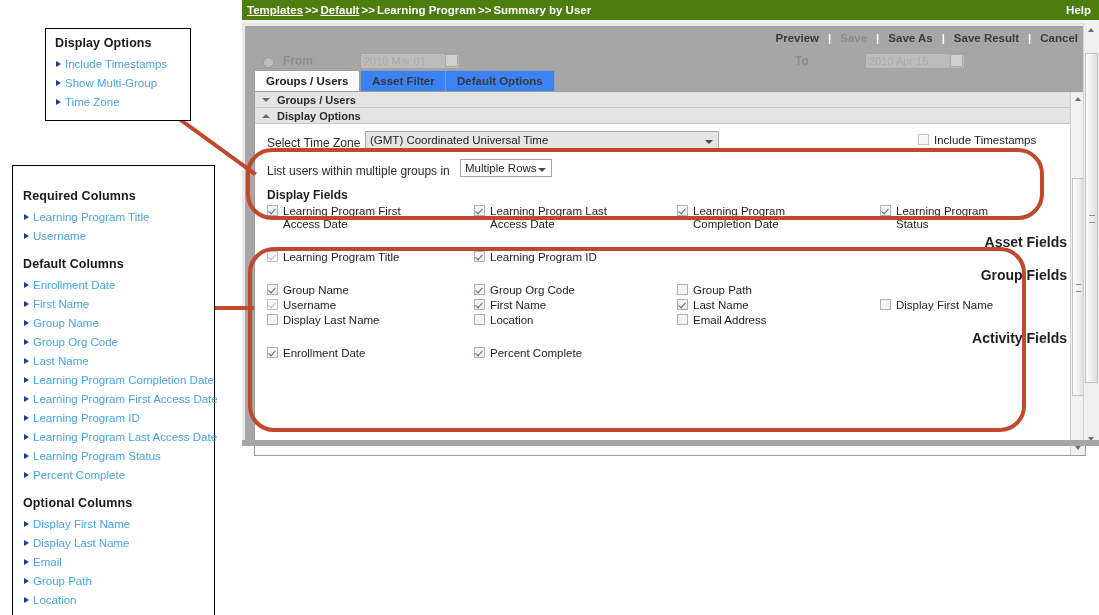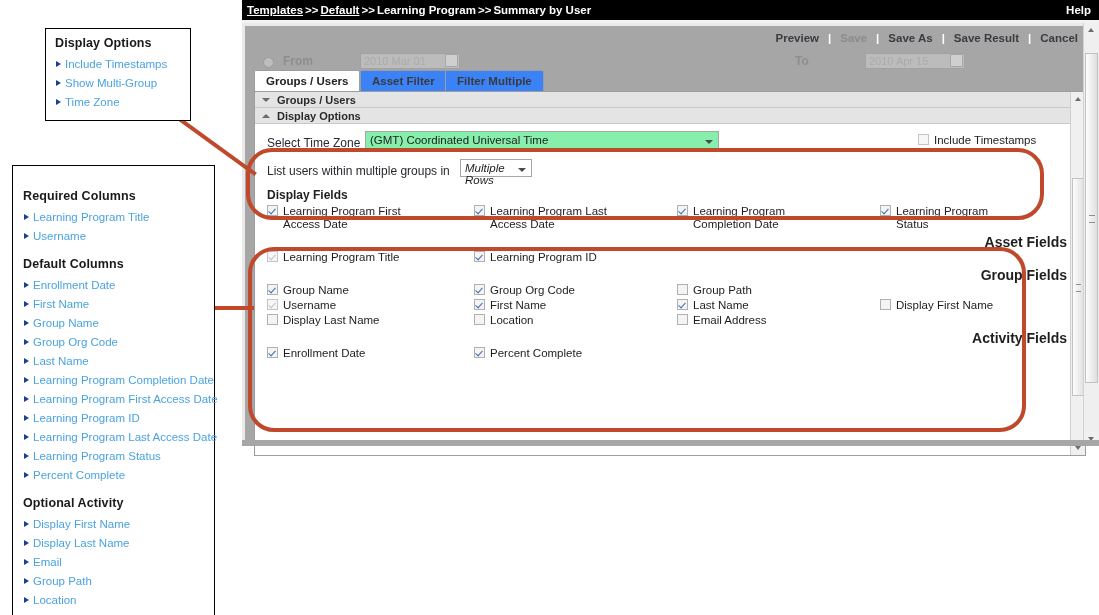--- a/index.html
+++ b/index.html
@@ -71,21 +71,21 @@
     left: 242px; top: 0;
     width: 857px; height: 446px;
     background: #e9e9e7;
     z-index: 2;
   }
 
   #title-bar {
     position: absolute;
     left: 0; top: 0;
     width: 857px; height: 20px;
-    background: #000000;
+    background: #4d7c0f;
     color: #ffffff;
     font-weight: bold;
     font-size: 11.5px;
   }
   #breadcrumb {
     position: absolute;
     left: 5px; top: 4px;
     white-space: nowrap;
   }
   #breadcrumb .crumb-link { text-decoration: underline; color: #ffffff; }
@@ -222,44 +222,43 @@
   .caret.down { border-top: 4px solid #6a6a6a; }
   .caret.up { border-bottom: 4px solid #6a6a6a; }
 
   
   #tz-area { position: absolute; left: 0; top: 34px; width: 814px; height: 56px; }
   #tz-label { position: absolute; left: 12px; top: 10px; font-size: 12px; color: #26292e; }
   #tz-select {
     position: absolute; left: 110px; top: 5px;
     width: 354px; height: 19px;
     border: 1px solid #a6a6a6;
-    background: #86efac;
+    background: #e5e5e5;
     box-sizing: border-box;
     font-size: 11.5px;
     color: #1d1d1d;
     padding: 2px 18px 0 4px;
   }
   #tz-select .dd-arrow, #mg-select .dd-arrow {
     position: absolute; right: 5px; top: 8px;
     width: 0; height: 0;
     border-left: 4px solid transparent;
     border-right: 4px solid transparent;
     border-top: 4px solid #4b4b4b;
   }
   #mg-label { position: absolute; left: 12px; top: 38px; font-size: 12px; color: #26292e; }
   #mg-select {
     position: absolute; left: 205px; top: 33px;
-    width: 72px; height: 18px;
+    width: 92px; height: 18px;
     border: 1px solid #a6a6a6;
     background: #ffffff;
     box-sizing: border-box;
     font-size: 11.5px;
     color: #1d1d1d;
     padding: 2px 12px 0 4px;
-    font-style: italic;
   }
   #timestamps-wrap {
     position: absolute; left: 663px; top: 8px;
     font-size: 11.5px; color: #1d1d1d;
     white-space: nowrap;
   }
 
   
   .cb {
     display: inline-block;
@@ -419,21 +418,21 @@
   <div class="callout-link">Group Name</div>
   <div class="callout-link">Group Org Code</div>
   <div class="callout-link">Last Name</div>
   <div class="callout-link">Learning Program Completion Date</div>
   <div class="callout-link">Learning Program First Access Date</div>
   <div class="callout-link">Learning Program ID</div>
   <div class="callout-link">Learning Program Last Access Date</div>
   <div class="callout-link">Learning Program Status</div>
   <div class="callout-link">Percent Complete</div>
 
-  <div class="callout-title sub">Optional Activity</div>
+  <div class="callout-title sub">Optional Columns</div>
   <div class="callout-link">Display First Name</div>
   <div class="callout-link">Display Last Name</div>
   <div class="callout-link">Email</div>
   <div class="callout-link">Group Path</div>
   <div class="callout-link">Location</div>
 </div>
 
 <div class="connector" id="connector-diag"></div>
 <div class="connector" id="connector-horiz"></div>
 
@@ -459,21 +458,21 @@
       <span class="date-box" id="date-from-box">2010 Mar 01</span>
       <span class="date-picker-btn" id="date-from-btn"></span>
       <span class="date-label" id="date-to-label">To</span>
       <span class="date-box" id="date-to-box">2010 Apr 15</span>
       <span class="date-picker-btn" id="date-to-btn"></span>
     </div>
 
     <div id="tab-strip">
       <div class="tab active" style="left:0;">Groups / Users</div>
       <div class="tab" style="left:106px;">Asset Filter</div>
-      <div class="tab" style="left:191px;">Filter Multiple</div>
+      <div class="tab" style="left:191px;">Default Options</div>
     </div>
 
     <div id="content-panel">
 
       <div class="accordion-bar">
         <span class="caret down"></span>
         <span>Groups / Users</span>
       </div>
       <div class="accordion-bar">
         <span class="caret up"></span>

